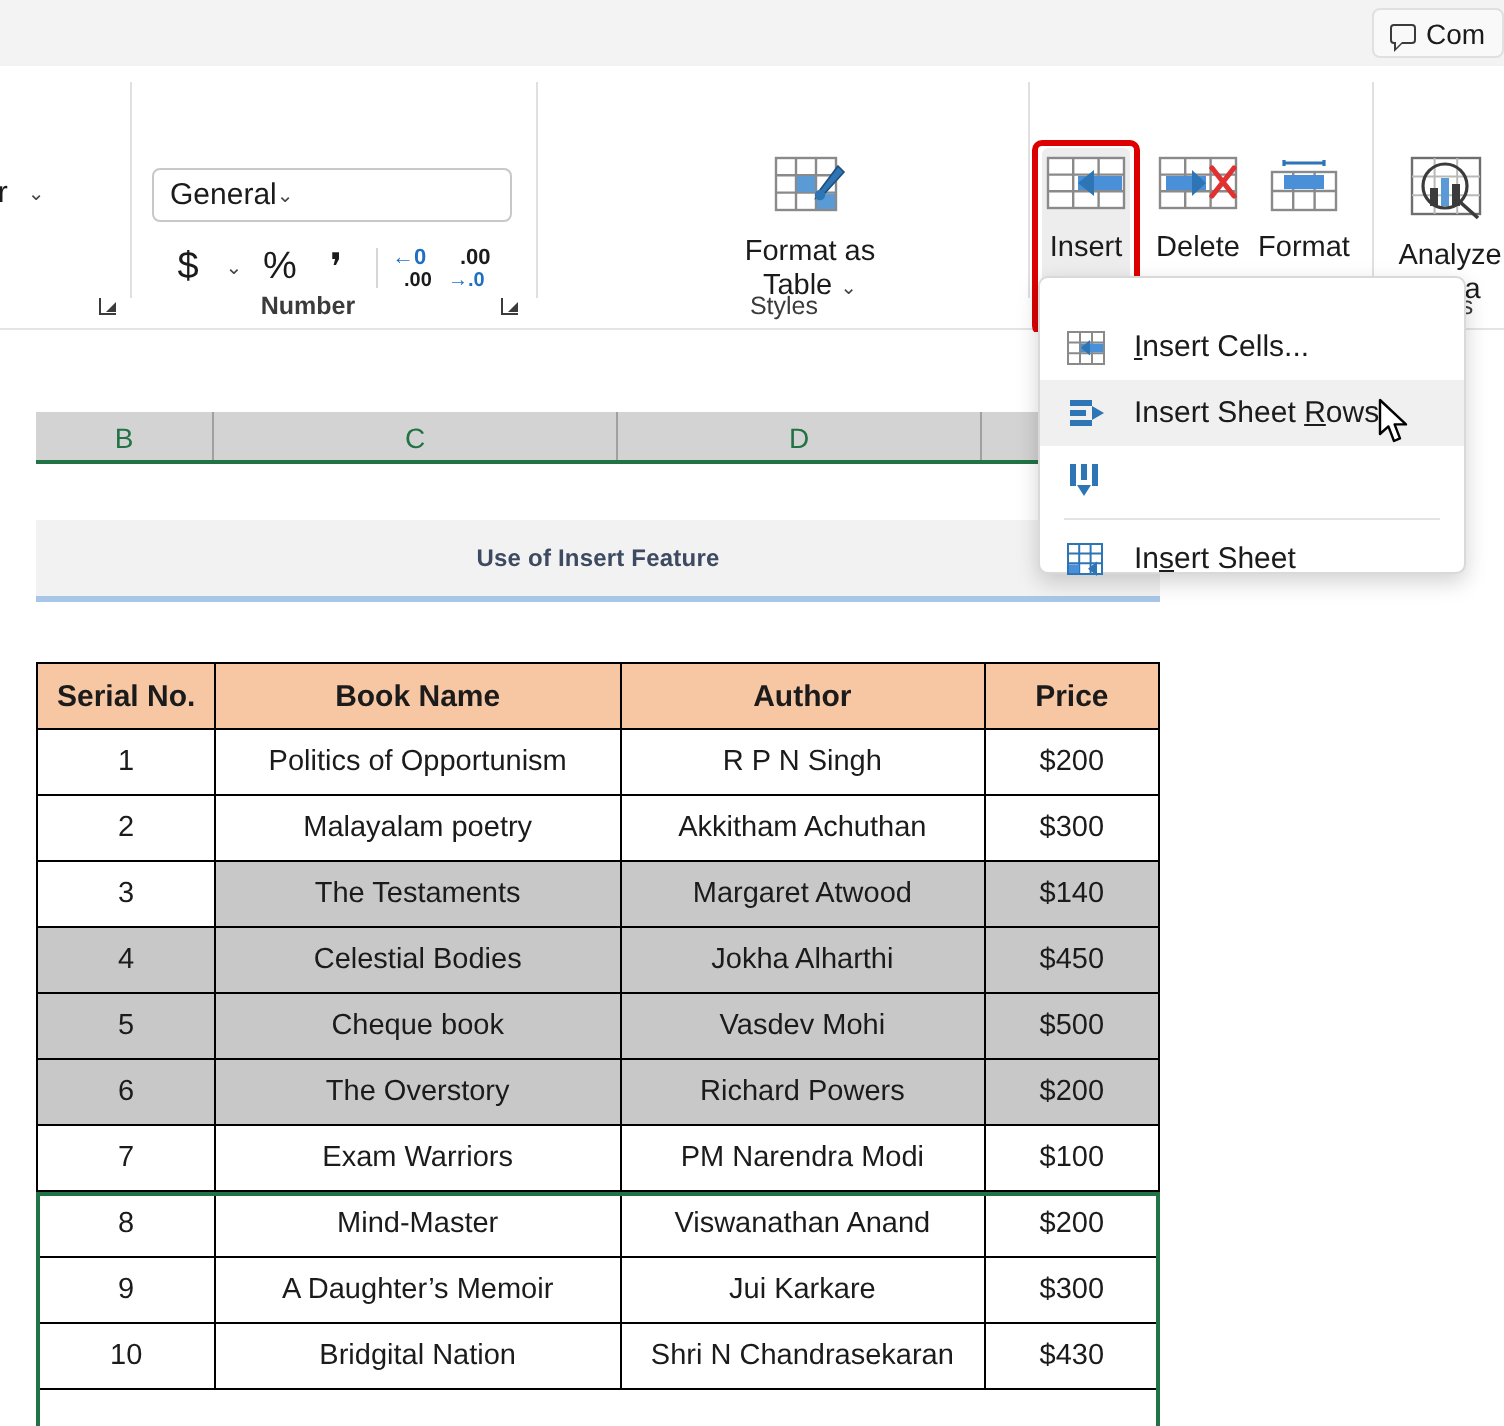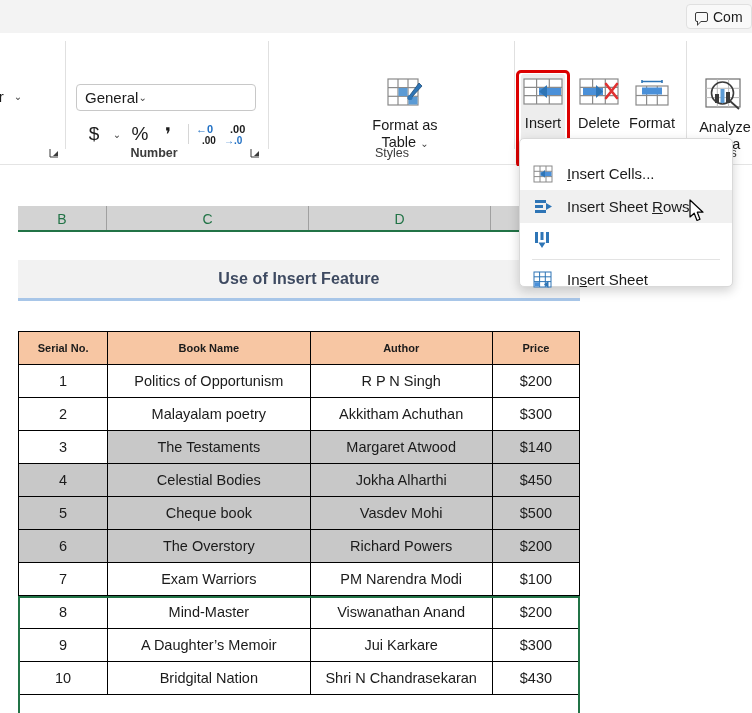--- a/index.html
+++ b/index.html
@@ -168,21 +168,21 @@
   .colhdr-underline {
     position: absolute; top: 64px; height: 2px; background: #217346;
   }
 
   .title-band {
     position: absolute; left: 18px; top: 94px; width: 562px; height: 38px;
     background: #f2f2f2;
     display: flex; align-items: center; justify-content: center;
   }
   .title-band span {
-    font-size: 16px; font-weight: bold; color: #3e4a61;
+    font-size: 12px; font-weight: bold; color: #3e4a61;
     letter-spacing: 0.1px;
   }
   .title-rule {
     position: absolute; left: 18px; top: 132px; width: 562px; height: 3px;
     background: #a8c6e8;
   }
 
   
   table.grid {
     position: absolute; left: 18px; top: 165px;
@@ -198,21 +198,21 @@
     text-align: center;
     vertical-align: middle;
     background: #ffffff;
     padding: 0 3px;
     white-space: nowrap;
     overflow: hidden;
   }
   table.grid tr.head td {
     background: #f7c6a3;
     font-weight: bold;
-    font-size: 11px;
+    font-size: 15px;
   }
   table.grid td.sel { background: #c8c8c8; }
   .c0 { width: 89px; }
   .c1 { width: 202px; }
   .c2 { width: 182px; }
   .c3 { width: 87px; }
 
   
   .selbox {
     position: absolute; left: 18px; top: 430px;

